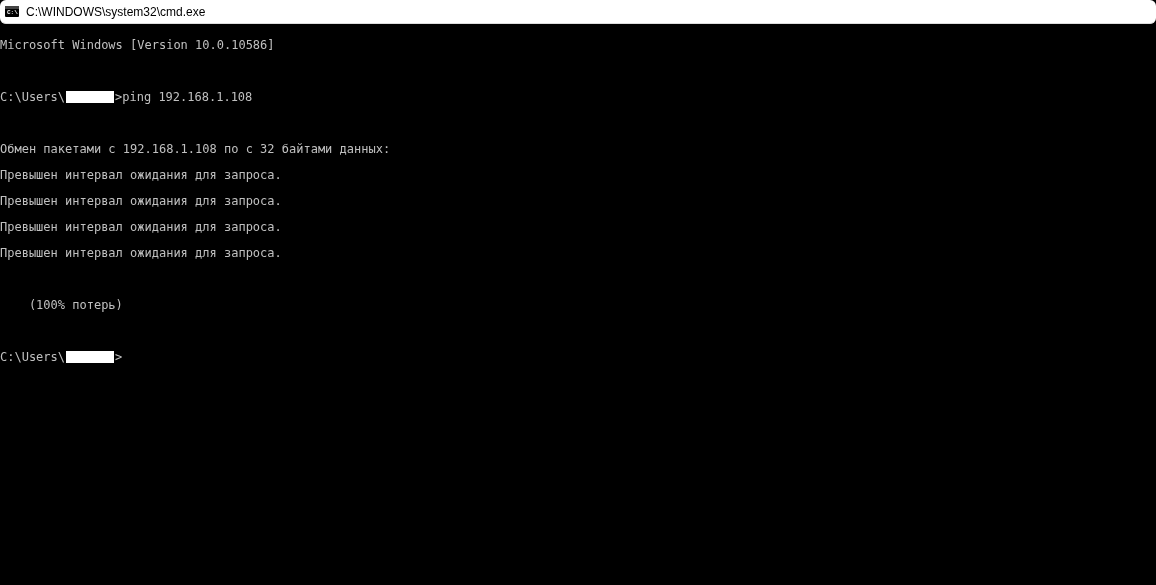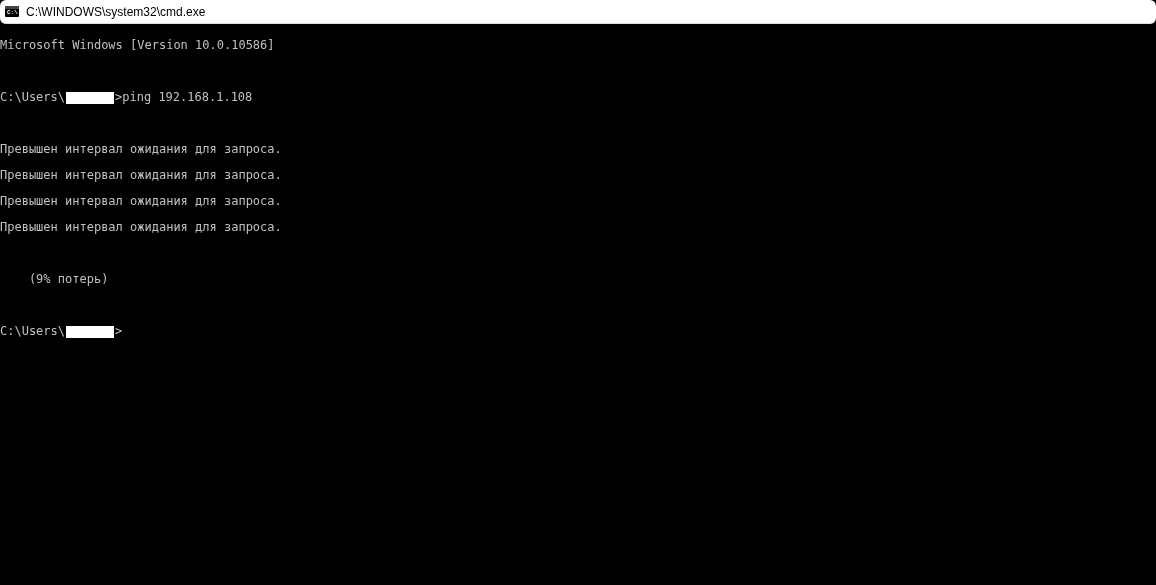--- a/index.html
+++ b/index.html
@@ -70,21 +70,21 @@
       white-space: pre;
       height: calc(100% - 24px);
       font-family: Consolas, 'Lucida Console', monospace;
       font-size: 12px;
     }
     .terminal-line {
       min-height: 13px;
     }
     .prompt-line {
       display: flex;
-      align-items: center;
+      align-items: flex-start;
     }
     .redacted {
       display: inline-block;
       background: #fff;
       width: 48px;
       height: 12px;
       vertical-align: middle;
       margin: 0 1px;
     }
     .cursor {
@@ -105,21 +105,22 @@
     </div>
   </div>
   <span class="title-text">C:\WINDOWS\system32\cmd.exe</span>
 </div>
 
 <div class="terminal">
 <div class="terminal-line">Microsoft Windows [Version 10.0.10586]</div>
 <div class="terminal-line"> </div>
 <div class="terminal-line prompt-line"><span>C:\Users\</span><span class="redacted"></span><span>&gt;ping 192.168.1.108</span></div>
 <div class="terminal-line"> </div>
+<div class="terminal-line">Обмен пакетами с 192.168.1.108 по с 32 байтами данных:</div>
 <div class="terminal-line">Превышен интервал ожидания для запроса.</div>
 <div class="terminal-line">Превышен интервал ожидания для запроса.</div>
 <div class="terminal-line">Превышен интервал ожидания для запроса.</div>
 <div class="terminal-line">Превышен интервал ожидания для запроса.</div>
 <div class="terminal-line"> </div>
-<div class="terminal-line">    (9% потерь)</div>
+<div class="terminal-line">    (100% потерь)</div>
 <div class="terminal-line"> </div>
 <div class="terminal-line prompt-line"><span>C:\Users\</span><span class="redacted"></span><span>&gt;</span><span class="cursor"></span></div>
 </div>
 
 </body></html>

